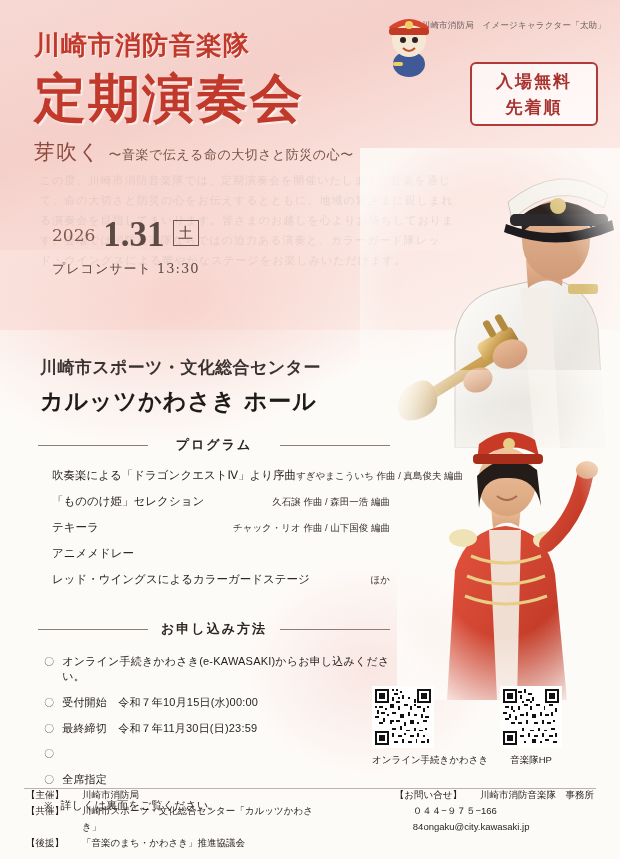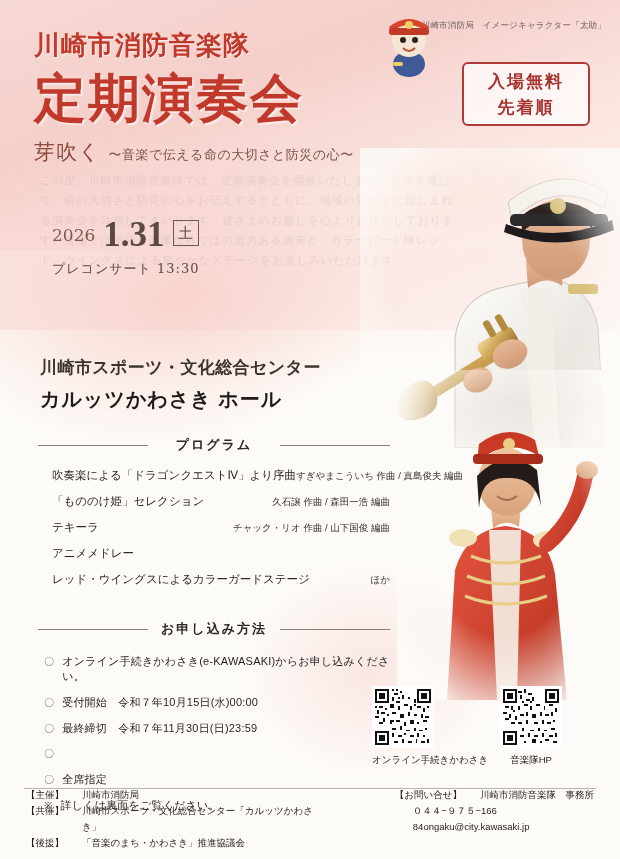--- a/index.html
+++ b/index.html
@@ -46,21 +46,21 @@
 
   
   .mascot-note {
     position: absolute; right: 14px; top: 20px;
     font-size: 8.5px; color: #6b5f5c; letter-spacing: .2px;
   }
   .mascot {
     position: absolute; left: 383px; top: 16px; width: 52px; height: 62px;
   }
   .free-badge {
-    position: absolute; right: 30px; top: 62px;
+    position: absolute; right: 22px; top: 62px;
     width: 128px; height: 64px;
     border: 2.5px solid #b03a3a;
     border-radius: 6px;
     background: rgba(255,255,255,.72);
     display: flex; flex-direction: column;
     align-items: center; justify-content: center;
     gap: 3px;
   }
   .free-badge div {
     color: #a8322f; font-size: 17px; font-weight: bold; letter-spacing: 2px;
@@ -128,21 +128,21 @@
 
   
   .venue {
     position: absolute; left: 40px; top: 356px; width: 330px;
   }
   .venue-sub {
     font-size: 17px; color: #3b3330; letter-spacing: .4px; font-weight: bold;
   }
   .venue-main {
     margin-top: 7px;
-    font-size: 20px; color: #1f1b19; letter-spacing: 1px; font-weight: bold;
+    font-size: 23px; color: #1f1b19; letter-spacing: 1px; font-weight: bold;
   }
 
   
   .section-head {
     position: relative; text-align: center;
     font-size: 13px; color: #2e2724; font-weight: bold; letter-spacing: 2px;
   }
   .section-head:before, .section-head:after {
     content: ""; position: absolute; top: 50%; width: 110px; height: 1px;
     background: #8a7d78;

